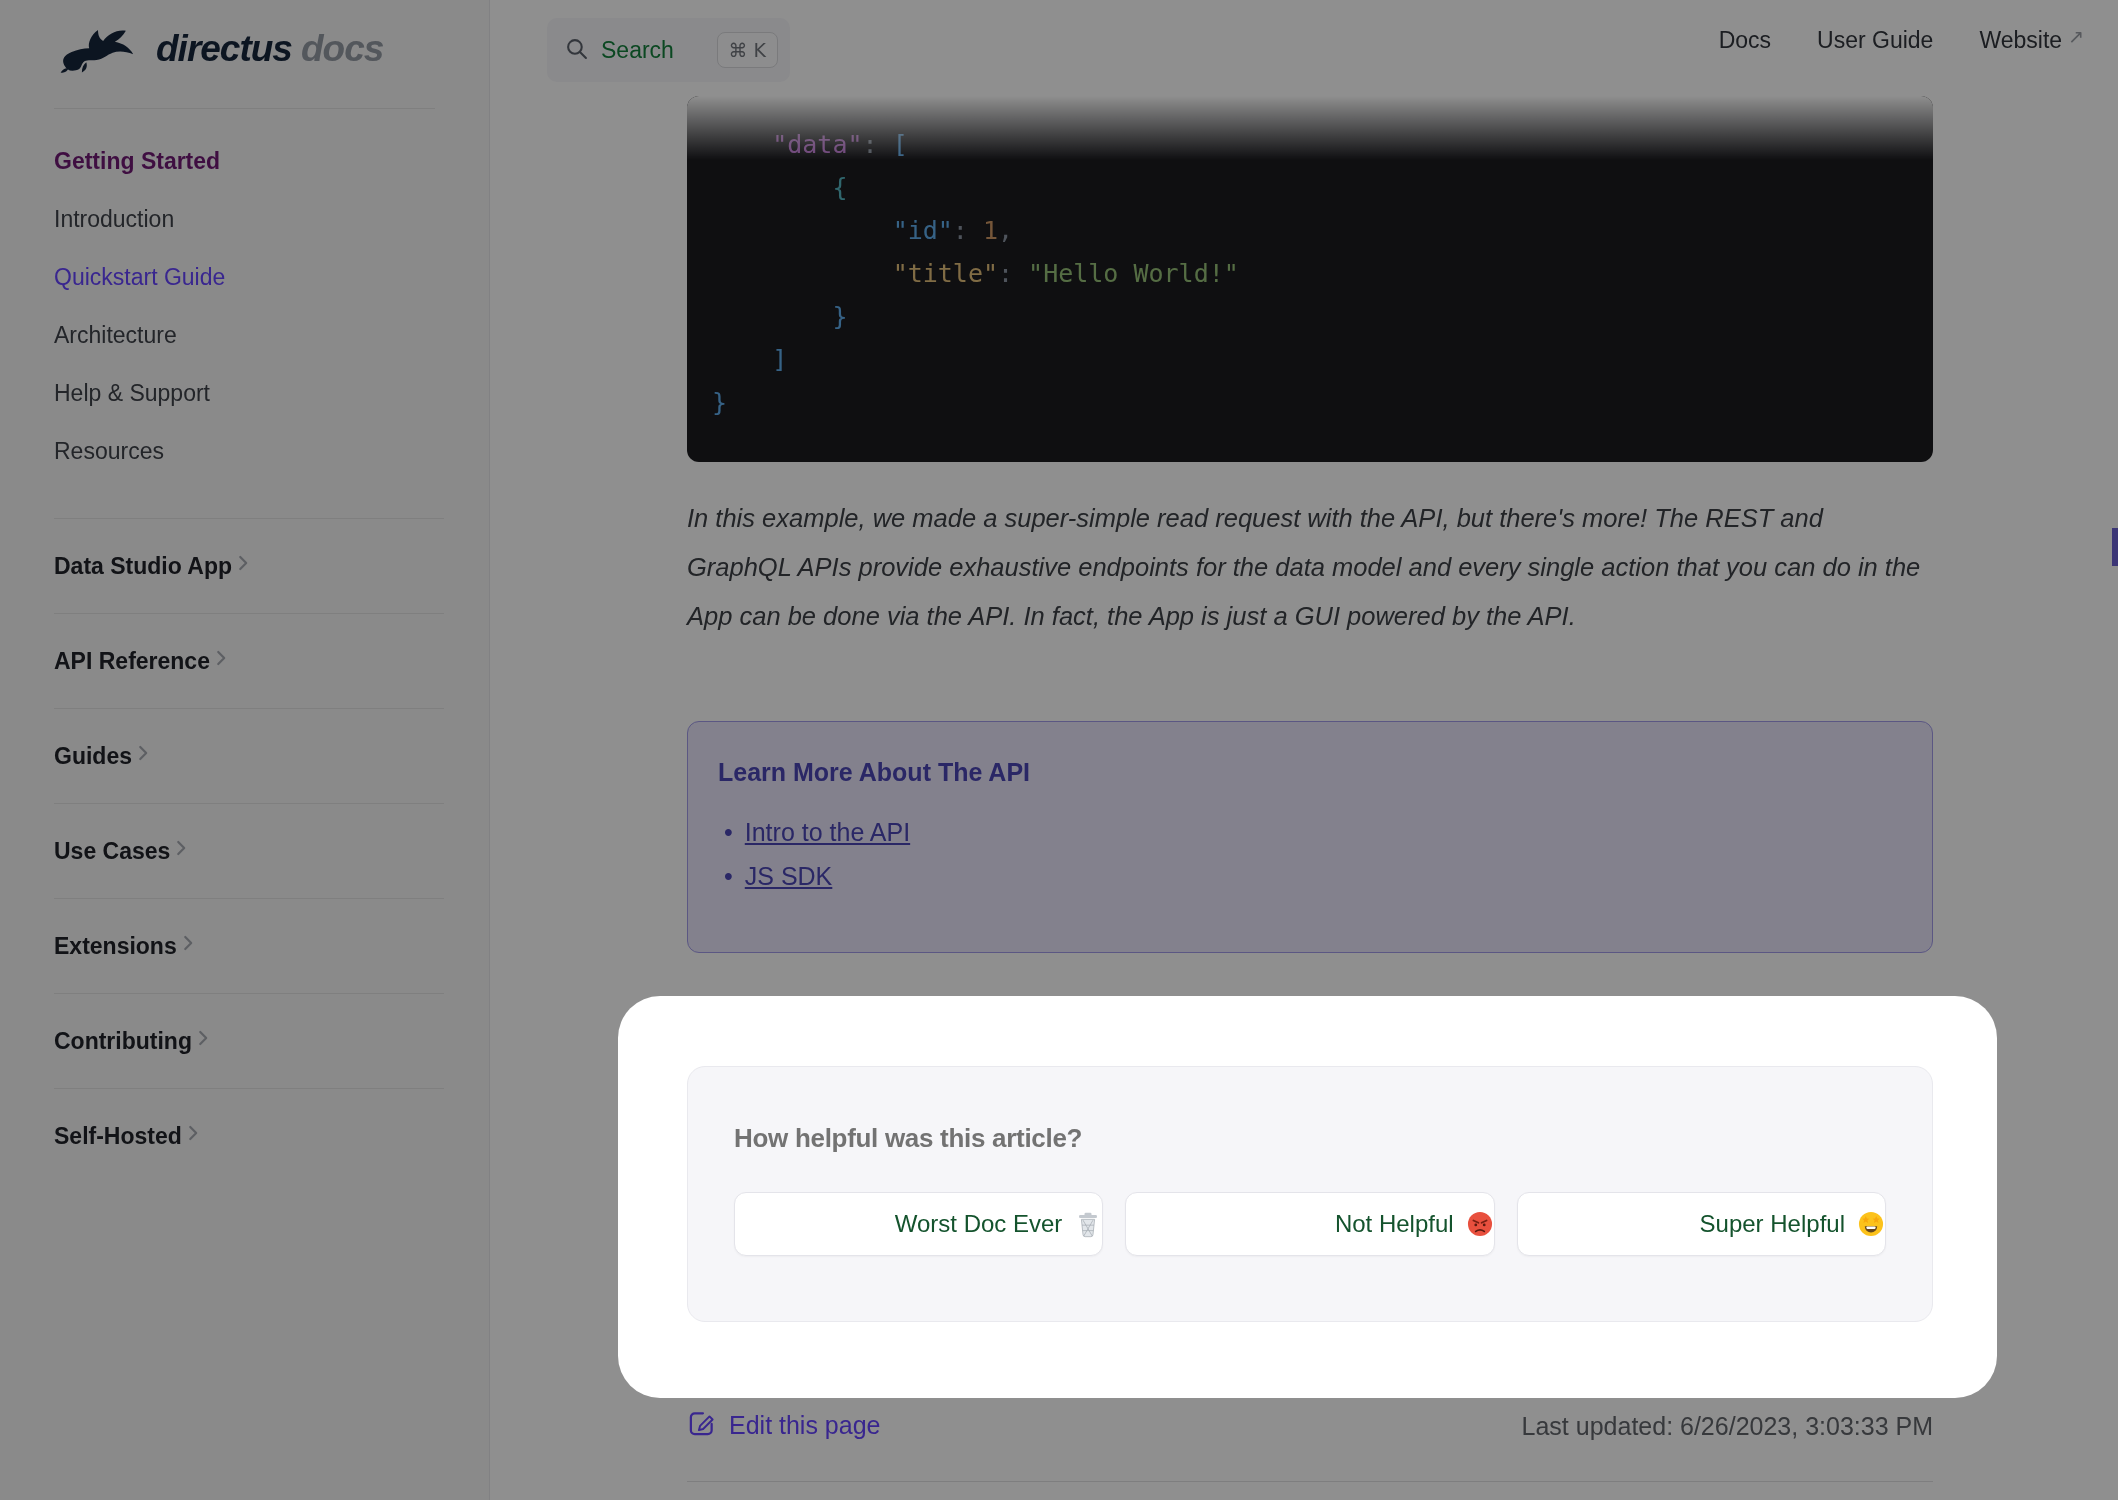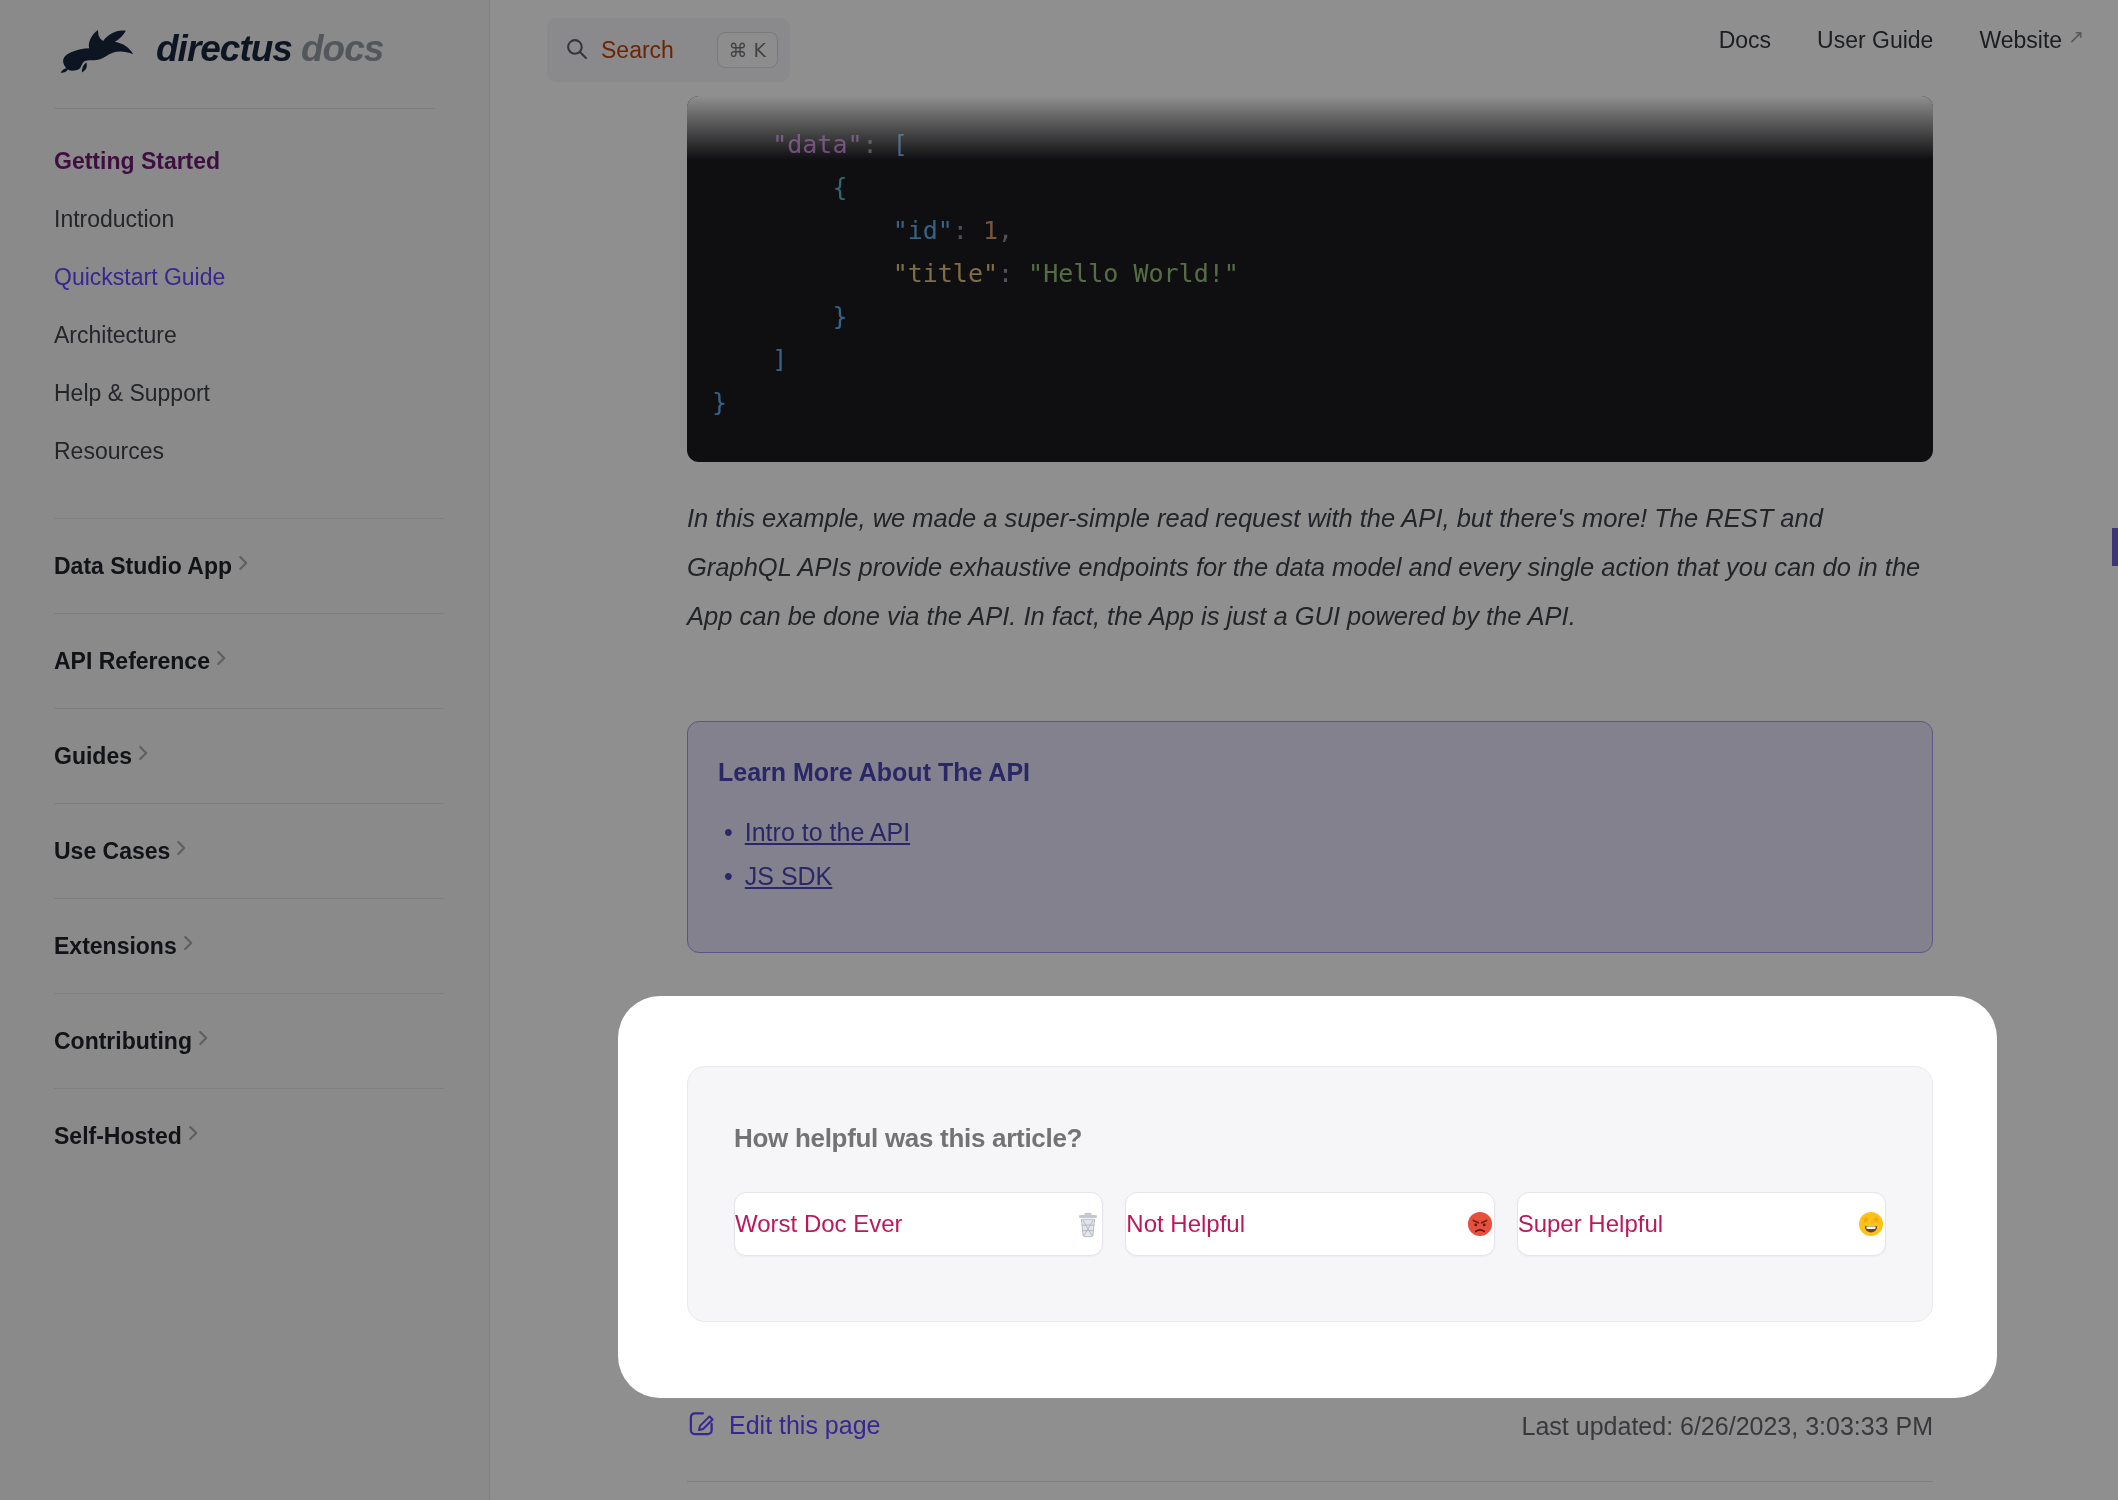--- a/index.html
+++ b/index.html
@@ -27,21 +27,21 @@
   .wordmark .suffix{color:#959ba4;margin-left:9px;}
   .logo-divider{position:absolute;left:54px;right:54px;top:108px;height:1px;background:var(--divider);}
   .sb-items{position:absolute;left:54px;right:54px;top:132px;}
   .sb-row{height:58px;display:flex;align-items:center;font-size:23px;color:#3f434a;cursor:pointer;}
   .sb-row.title{font-weight:bold;color:#701a75;cursor:default;}
   .sb-row.active{color:var(--accent);}
   .sb-groups{position:absolute;left:54px;right:45px;top:518px;}
   .sb-group{height:95px;border-top:1px solid var(--divider);display:flex;align-items:center;justify-content:flex-start;font-size:23px;font-weight:bold;color:#202329;cursor:pointer;}
   
   .search-pill{position:absolute;left:547px;top:18px;width:243px;height:64px;background:#f6f6f9;border-radius:10px;display:flex;align-items:center;padding:0 12px 0 18px;gap:13px;cursor:pointer;}
-  .search-label{flex:1;font-size:23px;color:#c2410c;}
+  .search-label{flex:1;font-size:23px;color:#15803d;}
   .kbd{border:1px solid #d9dade;background:#fcfcfd;border-radius:8px;padding:6px 11px;font-size:19px;color:#73777e;font-family:"DejaVu Sans",sans-serif;}
   .nav{position:absolute;top:0;right:34px;height:80px;display:flex;align-items:center;gap:46px;}
   .nav a{font-size:23px;font-weight:500;color:#32363d;text-decoration:none;display:flex;align-items:center;gap:6px;cursor:pointer;}
   .ext{font-family:"DejaVu Sans",sans-serif;font-size:19px;color:#9b9fa6;position:relative;top:-4px;}
   
   .code-block{position:absolute;left:687px;top:96px;width:1246px;height:366px;background:var(--code-bg);border-radius:12px;}
   .code-block pre{margin:0;padding:27px 30px 0 25px;font-family:"DejaVu Sans Mono",monospace;font-size:25px;line-height:43px;}
   .code-line{white-space:pre;}
   .c-pun{color:#8b95a3;} .c-pur{color:#c678dd;} .c-blu{color:#61afef;}
   .c-cyn{color:#56b6c2;} .c-org{color:#d19a66;} .c-yel{color:#e5c07b;} .c-grn{color:#98c379;}
@@ -53,21 +53,21 @@
   .infobox-title{font-size:25px;font-weight:bold;color:var(--info-text);}
   .infobox ul{list-style:none;margin-top:30px;}
   .infobox li{font-size:25px;line-height:30px;margin-bottom:14px;color:var(--info-text);display:flex;align-items:center;}
   .infobox li .dot{margin:0 12px 0 6px;font-size:25px;}
   .infobox li a{color:var(--info-text);text-decoration:underline;cursor:pointer;}
   
   .card{position:absolute;left:687px;top:1066px;width:1246px;height:256px;background:var(--card-bg);border:1px solid #e9e9ee;border-radius:18px;padding:44px 46px 0 46px;}
   .kicker{font-size:23px;color:#5c636d;}
   .card-title{font-size:26px;font-weight:bold;letter-spacing:-0.3px;color:#737373;margin-top:12px;}
   .btn-row{display:flex;gap:22px;margin-top:38px;}
-  .fb-btn{flex:1;height:64px;background:#ffffff;border:1px solid #e4e4ea;border-radius:12px;font-family:inherit;font-size:24px;color:#be185d;display:flex;align-items:center;justify-content:space-between;gap:12px;box-shadow:0 1px 2px rgba(20,20,30,0.04);cursor:pointer;}
+  .fb-btn{flex:1;height:64px;background:#ffffff;border:1px solid #e4e4ea;border-radius:12px;font-family:inherit;font-size:24px;color:#14532d;display:flex;align-items:center;justify-content:flex-end;gap:12px;box-shadow:0 1px 2px rgba(20,20,30,0.04);cursor:pointer;}
   .emoji-icon svg{display:block;}
   
   .edit-link{position:absolute;left:687px;top:1408px;display:flex;align-items:center;gap:13px;font-size:25px;font-weight:500;color:var(--accent);text-decoration:none;cursor:pointer;}
   .updated{position:absolute;right:185px;top:1412px;font-size:25px;color:#63666c;}
   .divider-bottom{position:absolute;left:687px;width:1246px;top:1481px;height:1px;background:#e0e0e2;}
   
   .spotlight{position:absolute;left:618px;top:996px;width:1379px;height:402px;border-radius:42px;box-shadow:0 0 0 5000px var(--overlay);z-index:40;pointer-events:none;}
   .scroll-thumb{position:absolute;right:0;top:528px;width:6px;height:38px;background:#6c61d2;z-index:10;cursor:pointer;}
 </style>
 </head>

